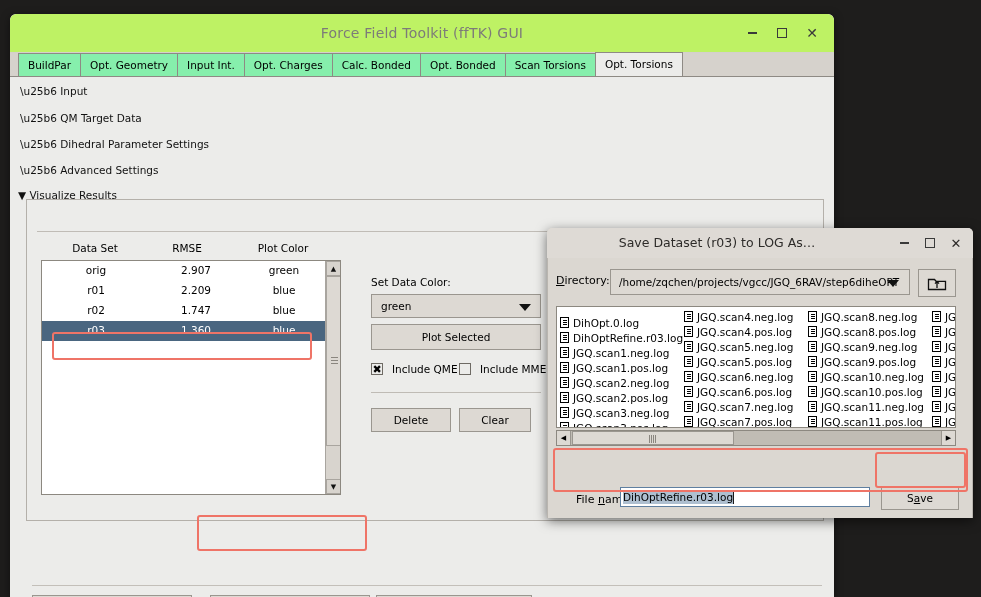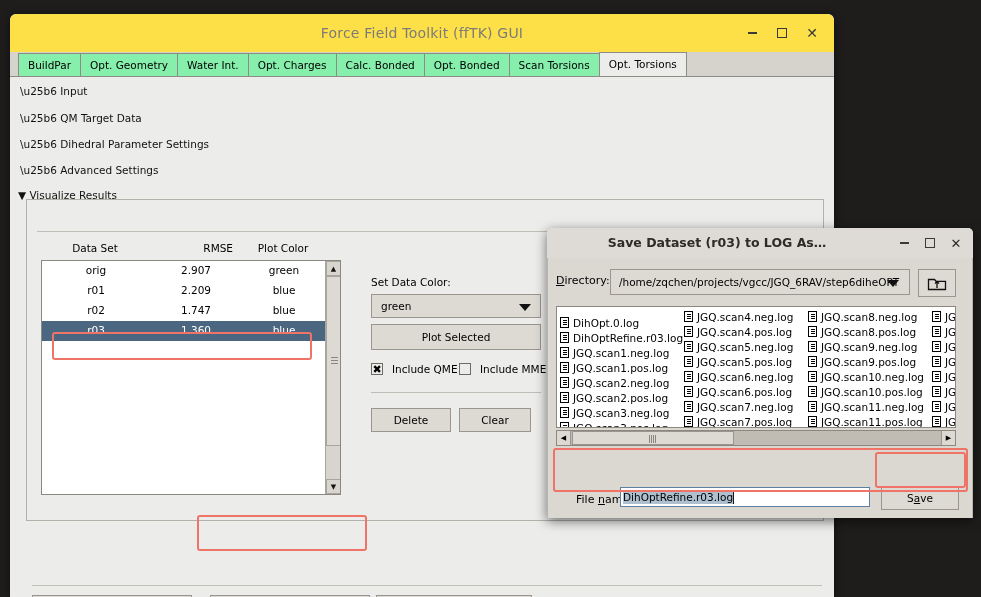--- a/index.html
+++ b/index.html
@@ -8,21 +8,21 @@
     font-family:"DejaVu Sans","Liberation Sans",sans-serif;
     font-size:11px;color:#000;overflow:hidden;position:relative;
   }
   
   #main-window{
     position:absolute;left:10px;top:14px;width:824px;height:583px;
     background:#ececea;border-radius:6px 6px 0 0;
     box-shadow:0 2px 8px rgba(0,0,0,.5);overflow:hidden;
   }
   #main-titlebar{
-    height:38px;background:#fde047;border-radius:6px 6px 0 0;
+    height:38px;background:#bef264;border-radius:6px 6px 0 0;
     position:relative;border-bottom:1px solid #d4d0cc;
   }
   #main-title{
     position:absolute;left:0;right:0;top:11px;text-align:center;
     font-size:14px;color:#7d7b79;letter-spacing:.2px;
   }
   .win-btn{
     position:absolute;top:9px;width:20px;height:20px;
     display:flex;align-items:center;justify-content:center;
     font-size:13px;color:#3a3a3a;cursor:default;
@@ -54,21 +54,21 @@
   
   #vis-panel{
     position:absolute;left:16px;top:122px;width:798px;height:322px;
     background:#ececea;border:1px solid #b4b0aa;box-sizing:border-box;
   }
   #refdata-label{position:absolute;left:14px;top:8px;font-size:10.5px;white-space:nowrap;}
   #refdata-rule{position:absolute;left:10px;right:10px;top:31px;height:1px;background:#c0bcb6;}
 
   .col-head{position:absolute;top:42px;font-size:10.5px;text-align:center;}
   #ch-dataset{left:30px;width:76px;}
-  #ch-rmse{left:130px;width:76px;text-align:right;}
+  #ch-rmse{left:122px;width:76px;}
   #ch-color{left:216px;width:80px;}
 
   #table-box{
     position:absolute;left:14px;top:60px;width:300px;height:235px;
     background:#fff;border:1px solid #8c8880;box-sizing:border-box;overflow:hidden;
   }
   .trow{height:20px;position:relative;font-size:10.5px;}
   .trow.sel{background:#4a6680;color:#fff;}
   .tc{position:absolute;top:3px;text-align:center;}
   .tc-name{left:16px;width:76px;}
@@ -127,21 +127,21 @@
 
   
   #save-dialog{
     position:absolute;left:547px;top:228px;width:426px;height:290px;
     background:#dbd7d1;border-radius:5px 5px 0 0;
     box-shadow:0 3px 12px rgba(0,0,0,.55);overflow:hidden;
   }
   #dlg-titlebar{height:30px;background:#dedad5;position:relative;border-radius:5px 5px 0 0;}
   #dlg-title{
     position:absolute;left:0;right:0;top:7px;text-align:center;
-    font-size:12.5px;font-weight:bold;color:#2d2b29;padding-right:86px;box-sizing:border-box;
+    font-size:12.5px;font-weight:normal;color:#2d2b29;padding-right:86px;box-sizing:border-box;
   }
   #dlg-min{position:absolute;top:6px;right:60px;width:18px;height:18px;display:flex;align-items:center;justify-content:center;}
   #dlg-max{position:absolute;top:6px;right:34px;width:18px;height:18px;display:flex;align-items:center;justify-content:center;}
   #dlg-close{position:absolute;top:6px;right:8px;width:18px;height:18px;display:flex;align-items:center;justify-content:center;font-size:13px;color:#2d2b29;}
   #dlg-body{position:relative;height:260px;background:#dbd7d1;
     border-left:1px solid #b9b5af;border-right:1px solid #b9b5af;box-sizing:border-box;}
 
   #dir-label{position:absolute;left:8px;top:16px;font-size:11px;}
   #dir-combo{
     position:absolute;left:62px;top:11px;width:300px;height:26px;
@@ -211,21 +211,21 @@
         <span class="glyph-max"></span>
       </div>
     <div class="win-btn" id="main-close">
         <span class="glyph-close">✕</span>
       </div>
   </div>
 
   <div id="tabstrip">
     <div class="tab">BuildPar</div>
     <div class="tab">Opt. Geometry</div>
-    <div class="tab">Water Int.</div>
+    <div class="tab">Input Int.</div>
     <div class="tab">Opt. Charges</div>
     <div class="tab">Calc. Bonded</div>
     <div class="tab">Opt. Bonded</div>
     <div class="tab">Scan Torsions</div>
     <div class="tab active">Opt. Torsions</div>
   </div>
 
   <div id="main-body">
 
     <div class="tree-row" style="top:8px">\u25b6 Input</div>

